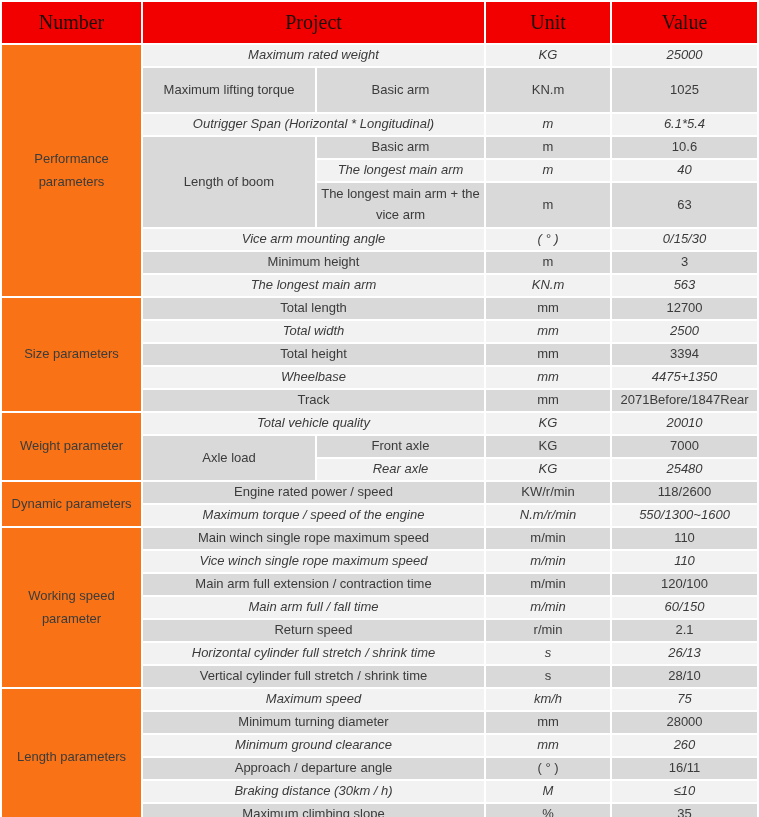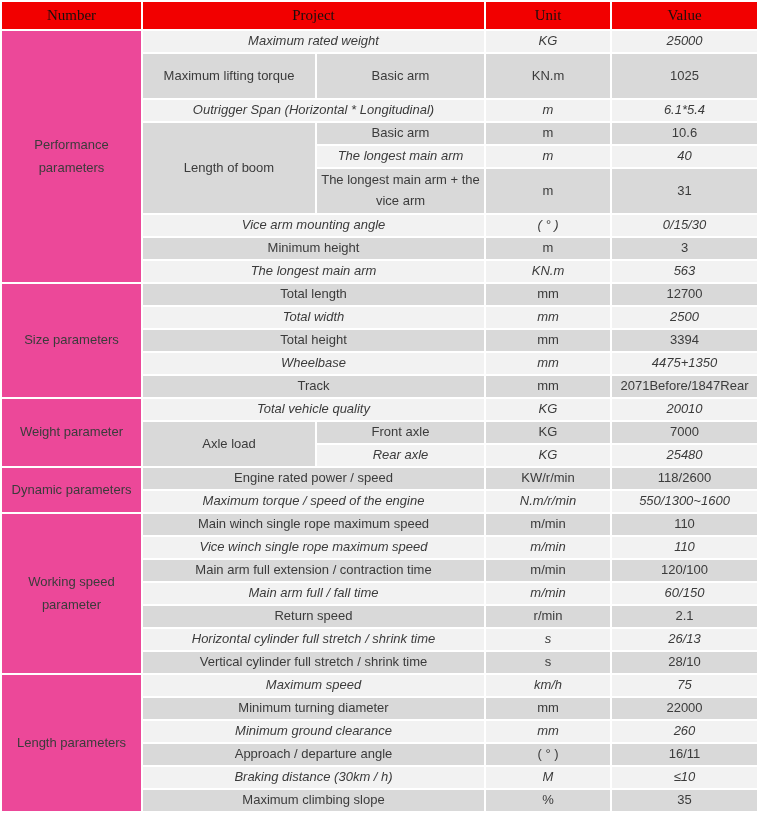--- a/index.html
+++ b/index.html
@@ -16,32 +16,32 @@
     text-align: center;
     vertical-align: middle;
     font-family: "Liberation Sans", sans-serif;
     font-size: 13px;
     color: #3b3b3b;
     overflow: hidden;
     line-height: 1.45;
   }
   th {
     font-family: "Liberation Serif", serif;
-    font-size: 15px;
+    font-size: 20px;
     font-weight: 400;
     color: #1a0f0d;
     background: #f20000;
-    height: 27px;
+    height: 41px;
   }
   tr > td { height: 21px; }
   tr.tall > td { height: 44px; }
   td.L { background: #f2f2f2; font-style: italic; }
   td.D { background: #d9d9d9; }
   td.S {
-    background: #ec4899;
+    background: #f97316;
     padding: 0 9px;
     line-height: 1.7;
   }
   td.wrap2 { line-height: 1.6; }
 </style>
 </head>
 <body>
 
 <table class="spec">
   <colgroup>
@@ -84,21 +84,21 @@
     <td class="D">10.6</td>
   </tr>
   <tr>
     <td class="L">The longest main arm</td>
     <td class="L">m</td>
     <td class="L">40</td>
   </tr>
   <tr class="tall">
     <td class="D wrap2">The longest main arm + the vice arm</td>
     <td class="D">m</td>
-    <td class="D">31</td>
+    <td class="D">63</td>
   </tr>
   <tr>
     <td class="L" colspan="2">Vice arm mounting angle</td>
     <td class="L">( ° )</td>
     <td class="L">0/15/30</td>
   </tr>
   <tr>
     <td class="D" colspan="2">Minimum height</td>
     <td class="D">m</td>
     <td class="D">3</td>
@@ -205,21 +205,21 @@
 
   <tr>
     <td class="S" rowspan="6">Length parameters</td>
     <td class="L" colspan="2">Maximum speed</td>
     <td class="L">km/h</td>
     <td class="L">75</td>
   </tr>
   <tr>
     <td class="D" colspan="2">Minimum turning diameter</td>
     <td class="D">mm</td>
-    <td class="D">22000</td>
+    <td class="D">28000</td>
   </tr>
   <tr>
     <td class="L" colspan="2">Minimum ground clearance</td>
     <td class="L">mm</td>
     <td class="L">260</td>
   </tr>
   <tr>
     <td class="D" colspan="2">Approach / departure angle</td>
     <td class="D">( ° )</td>
     <td class="D">16/11</td>

